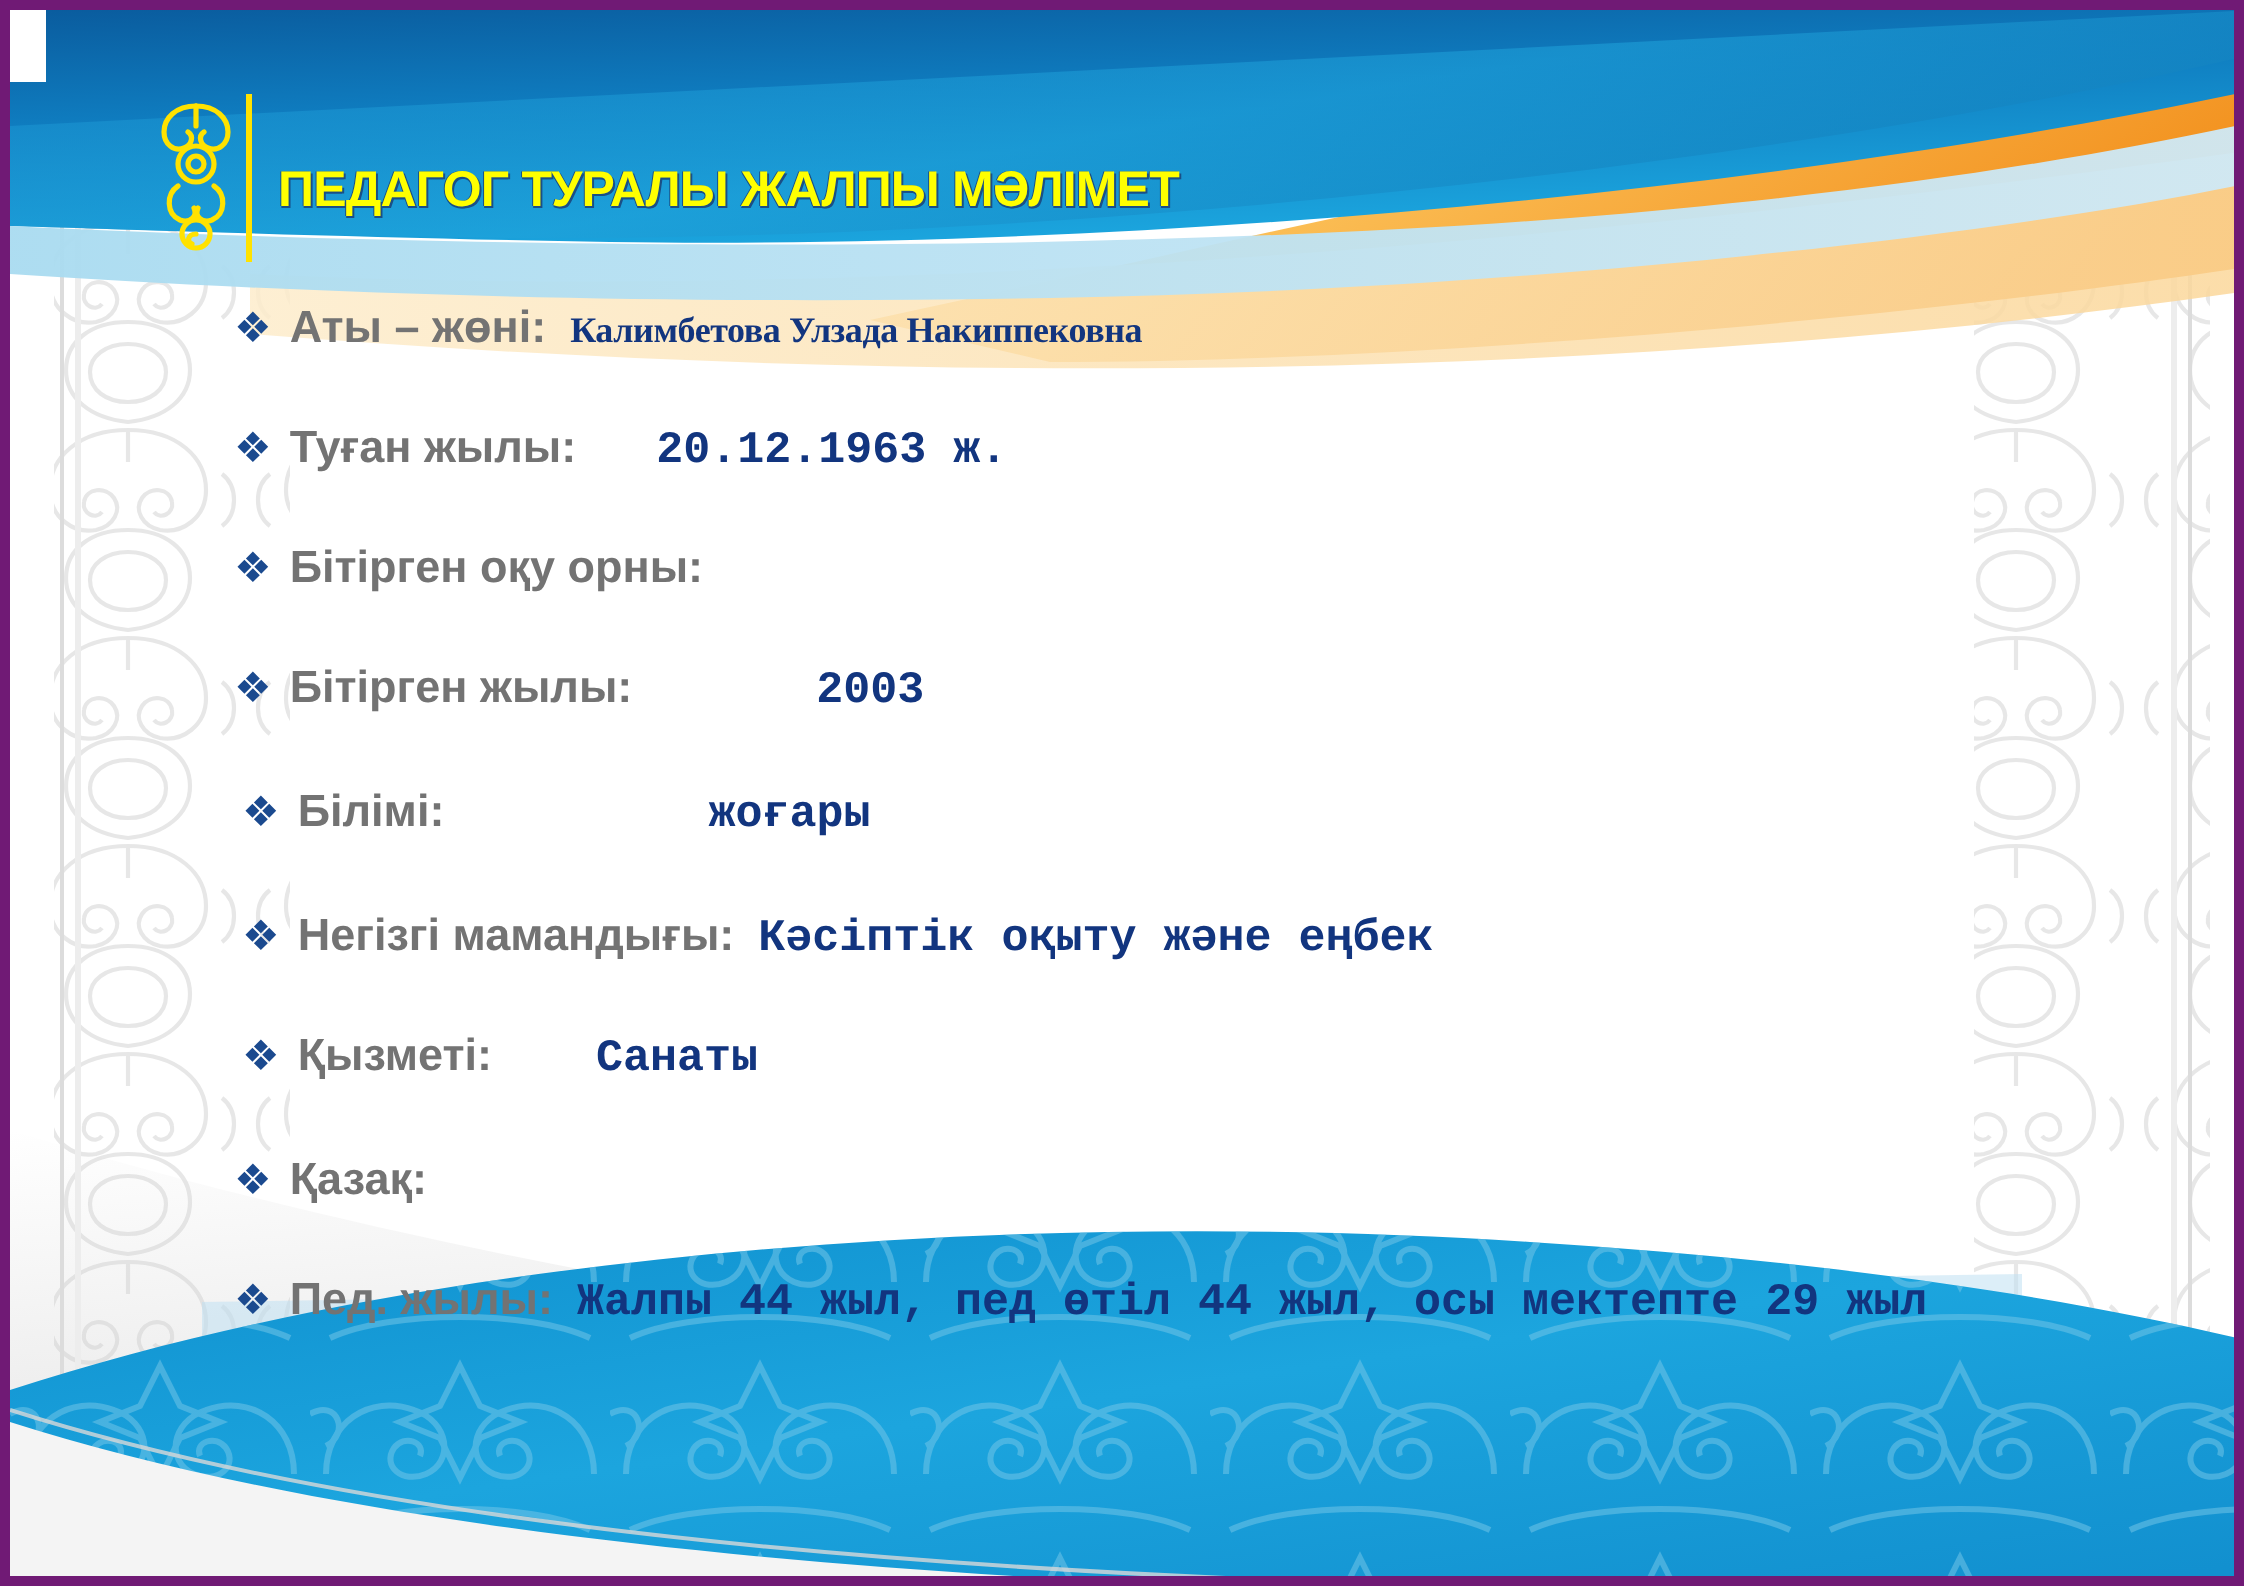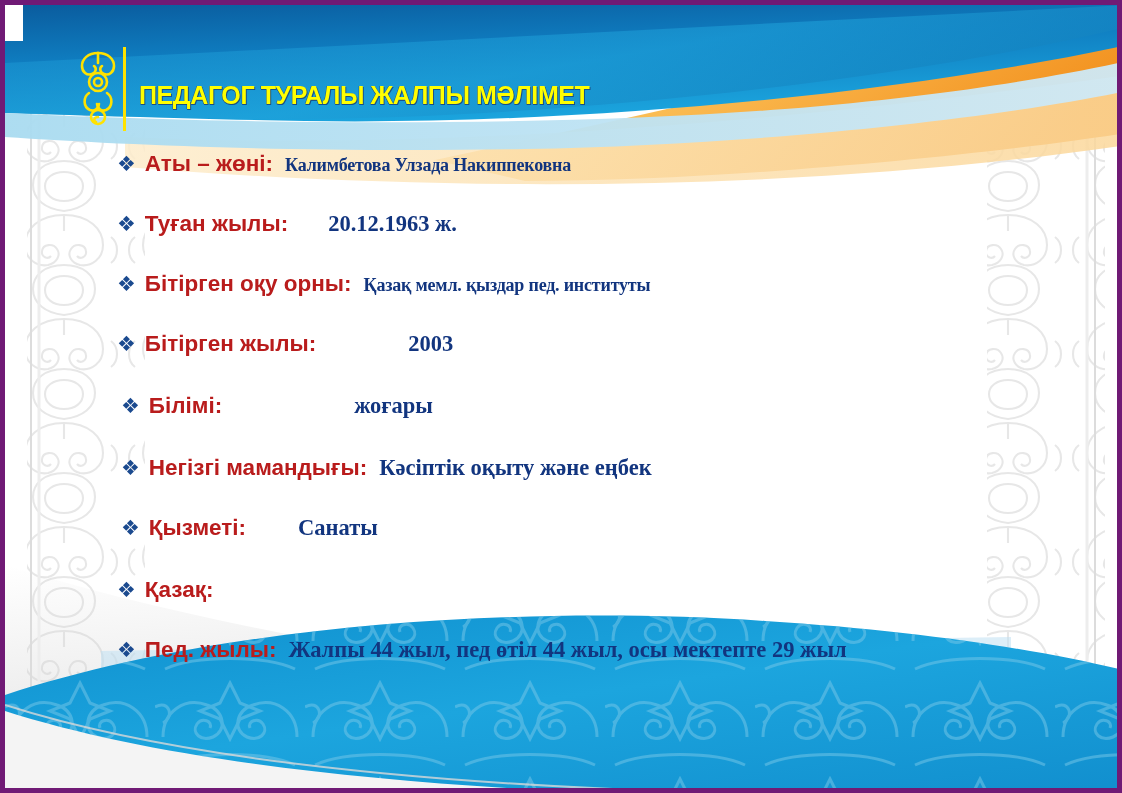--- a/index.html
+++ b/index.html
@@ -44,26 +44,26 @@
     position:absolute;left:112px;
     display:flex;align-items:baseline;
     color:#1f3f87;
     white-space:nowrap;
   }
   .bullet{
     color:#1b4a8f;font-size:21px;line-height:1;margin-right:9px;
     flex:0 0 auto;
   }
   .lbl{
-    font-size:22.5px;font-weight:bold;color:#b91c1c;
+    font-size:22.5px;font-weight:bold;color:#737373;
     font-family:"Liberation Sans","DejaVu Sans",sans-serif;
   }
   .val{
     font-size:22.5px;font-weight:bold;color:#12357f;
-    font-family:Liberation Serif, serif;
+    font-family:Liberation Mono, monospace;
   }
   .val.serif{
     font-family:"Liberation Serif","DejaVu Serif",serif;
     font-weight:bold;font-size:18px;letter-spacing:-0.2px;
   }
   .gap-sm{display:inline-block;width:12px;}
   .gap-md{display:inline-block;width:40px;}
   .gap-lg{display:inline-block;width:92px;}
 </style>
 </head>
@@ -223,21 +223,20 @@
       <span class="bullet">❖</span>
       <span class="lbl">Туған жылы:</span>
       <span class="gap-md"></span>
       <span class="val">20.12.1963 ж.</span>
     </div>
 
     <div class="row" style="top:134px">
       <span class="bullet">❖</span>
       <span class="lbl">Бітірген  оқу орны:</span>
       <span class="gap-sm"></span>
-      <span class="val serif">Қазақ мемл.  қыздар пед. институты</span>
     </div>
 
     <div class="row" style="top:194px">
       <span class="bullet">❖</span>
       <span class="lbl">Бітірген жылы:</span>
       <span class="gap-lg"></span>
       <span class="val">2003</span>
     </div>
 
     <div class="row" style="top:256px;left:116px">

